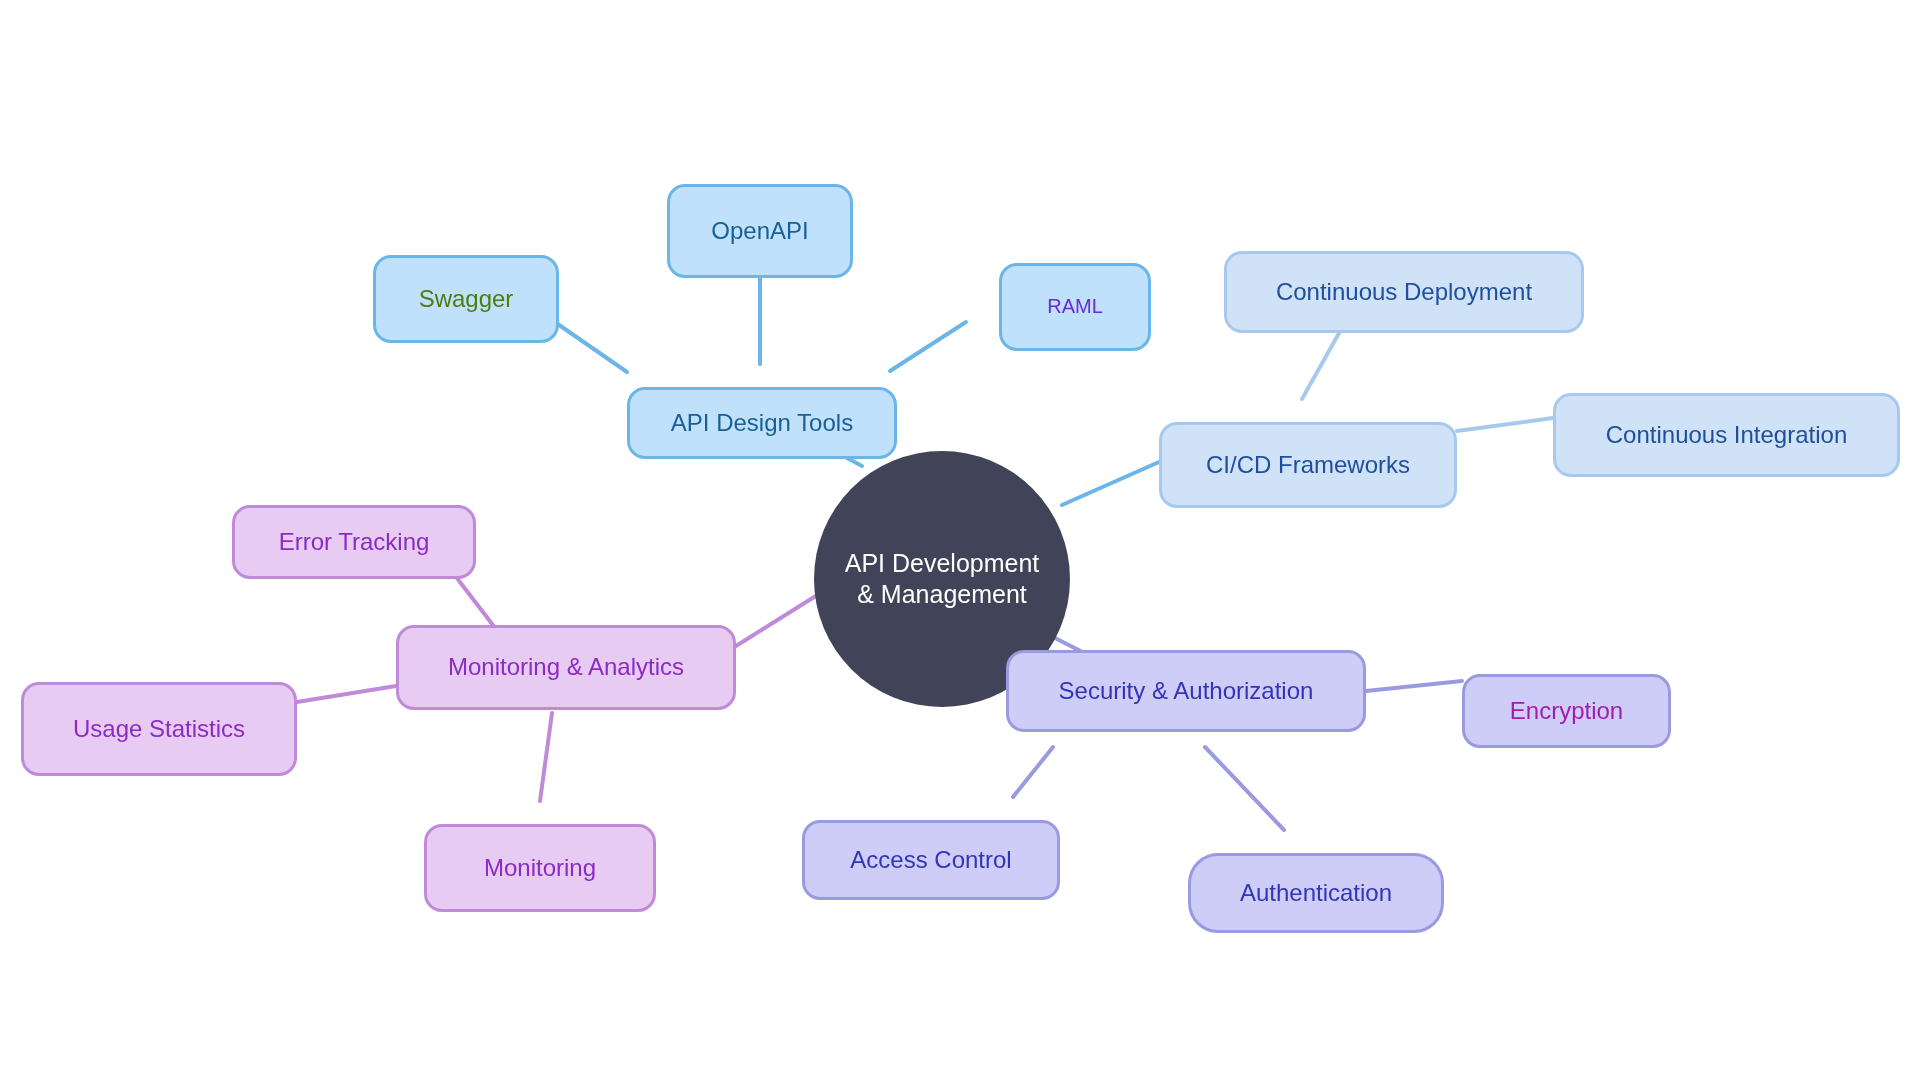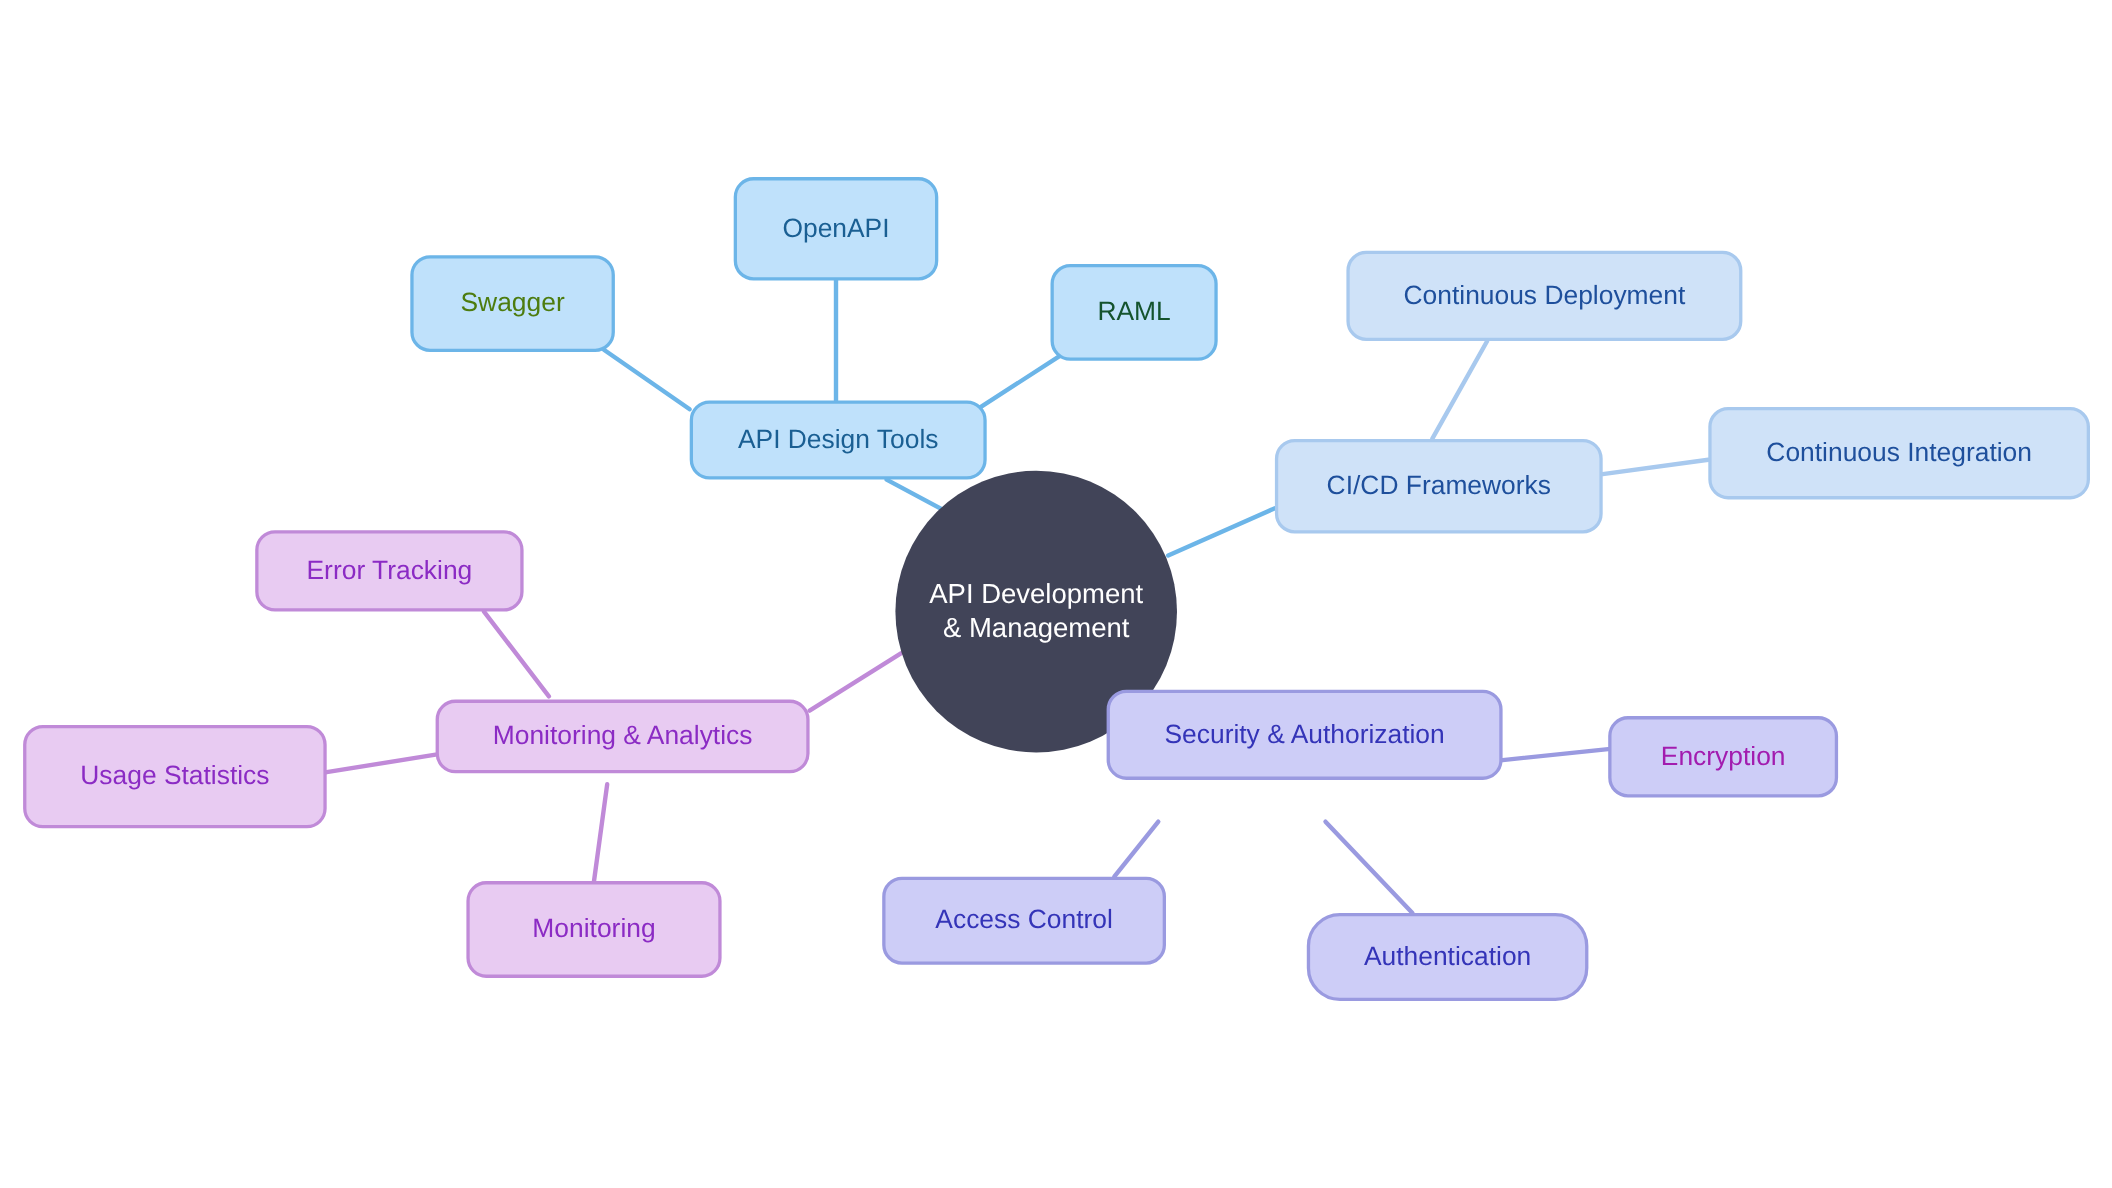--- a/index.html
+++ b/index.html
@@ -31,20 +31,21 @@
   .node {
     position: absolute;
     box-sizing: border-box;
     display: flex;
     align-items: center;
     justify-content: center;
     text-align: center;
     line-height: 1.18;
     white-space: nowrap;
     user-select: none;
+    margin-top: 23px;
   }
   .node.branch-node,
   .node.leaf-node {
     border-style: solid;
     border-width: 3px;
     border-radius: 18px;
   }
   .node.root-node {
     border-radius: 50%;
     white-space: normal;
@@ -82,21 +83,21 @@
       </div>
       <div class="node branch-node" style="left: 627px; top: 364px; width: 270px; height: 72px; background: rgb(191, 225, 251); border-color: rgb(108, 181, 232); color: rgb(26, 95, 147); font-size: 24px;">
         <span class="node-label">API Design Tools</span>
       </div>
       <div class="node leaf-node" style="left: 373px; top: 232px; width: 186px; height: 88px; background: rgb(191, 225, 251); border-color: rgb(108, 181, 232); color: #4d7c0f; font-size: 24px; text-align: center;">
         <span class="node-label">Swagger</span>
       </div>
       <div class="node leaf-node" style="left: 667px; top: 161px; width: 186px; height: 94px; background: rgb(191, 225, 251); border-color: rgb(108, 181, 232); color: rgb(26, 95, 147); font-size: 24px;">
         <span class="node-label">OpenAPI</span>
       </div>
-      <div class="node leaf-node" style="left: 955px; top: 240px; width: 152px; height: 88px; background: rgb(191, 225, 251); border-color: rgb(108, 181, 232); color: #14532d; font-size: 24px;">
+      <div class="node leaf-node" style="left: 999px; top: 240px; width: 152px; height: 88px; background: rgb(191, 225, 251); border-color: rgb(108, 181, 232); color: #6d28d9; font-size: 20px;">
         <span class="node-label">RAML</span>
       </div>
       <div class="node branch-node" style="left: 1159px; top: 399px; width: 298px; height: 86px; background: rgb(207, 226, 248); border-color: rgb(168, 201, 238); color: rgb(30, 79, 156); font-size: 24px;">
         <span class="node-label">CI/CD Frameworks</span>
       </div>
       <div class="node leaf-node" style="left: 1224px; top: 228px; width: 360px; height: 82px; background: rgb(207, 226, 248); border-color: rgb(168, 201, 238); color: rgb(30, 79, 156); font-size: 24px;">
         <span class="node-label">Continuous Deployment</span>
       </div>
       <div class="node leaf-node" style="left: 1553px; top: 370px; width: 347px; height: 84px; background: rgb(207, 226, 248); border-color: rgb(168, 201, 238); color: rgb(30, 79, 156); font-size: 24px;">
         <span class="node-label">Continuous Integration</span>
@@ -106,21 +107,21 @@
       </div>
       <div class="node leaf-node" style="left: 1462px; top: 651px; width: 209px; height: 74px; background: rgb(205, 205, 247); border-color: rgb(154, 154, 224); color: #a21caf; font-size: 24px;">
         <span class="node-label">Encryption</span>
       </div>
       <div class="node leaf-node" style="left: 802px; top: 797px; width: 258px; height: 80px; background: rgb(205, 205, 247); border-color: rgb(154, 154, 224); color: rgb(52, 52, 184); font-size: 24px;">
         <span class="node-label">Access Control</span>
       </div>
       <div class="node leaf-node" style="left: 1188px; top: 830px; width: 256px; height: 80px; background: rgb(205, 205, 247); border-color: rgb(154, 154, 224); color: rgb(52, 52, 184); font-size: 24px; border-radius: 30px;">
         <span class="node-label">Authentication</span>
       </div>
-      <div class="node branch-node" style="left: 396px; top: 636px; width: 340px; height: 67px; background: rgb(232, 203, 242); border-color: rgb(192, 138, 216); color: rgb(139, 43, 196); font-size: 24px;">
+      <div class="node branch-node" style="left: 396px; top: 602px; width: 340px; height: 85px; background: rgb(232, 203, 242); border-color: rgb(192, 138, 216); color: rgb(139, 43, 196); font-size: 24px;">
         <span class="node-label">Monitoring &amp; Analytics</span>
       </div>
       <div class="node leaf-node" style="left: 232px; top: 482px; width: 244px; height: 74px; background: rgb(232, 203, 242); border-color: rgb(192, 138, 216); color: rgb(139, 43, 196); font-size: 24px;">
         <span class="node-label">Error Tracking</span>
       </div>
       <div class="node leaf-node" style="left: 21px; top: 659px; width: 276px; height: 94px; background: rgb(232, 203, 242); border-color: rgb(192, 138, 216); color: rgb(139, 43, 196); font-size: 24px;">
         <span class="node-label">Usage Statistics</span>
       </div>
       <div class="node leaf-node" style="left: 424px; top: 801px; width: 232px; height: 88px; background: rgb(232, 203, 242); border-color: rgb(192, 138, 216); color: rgb(139, 43, 196); font-size: 24px;">
         <span class="node-label">Monitoring</span>

